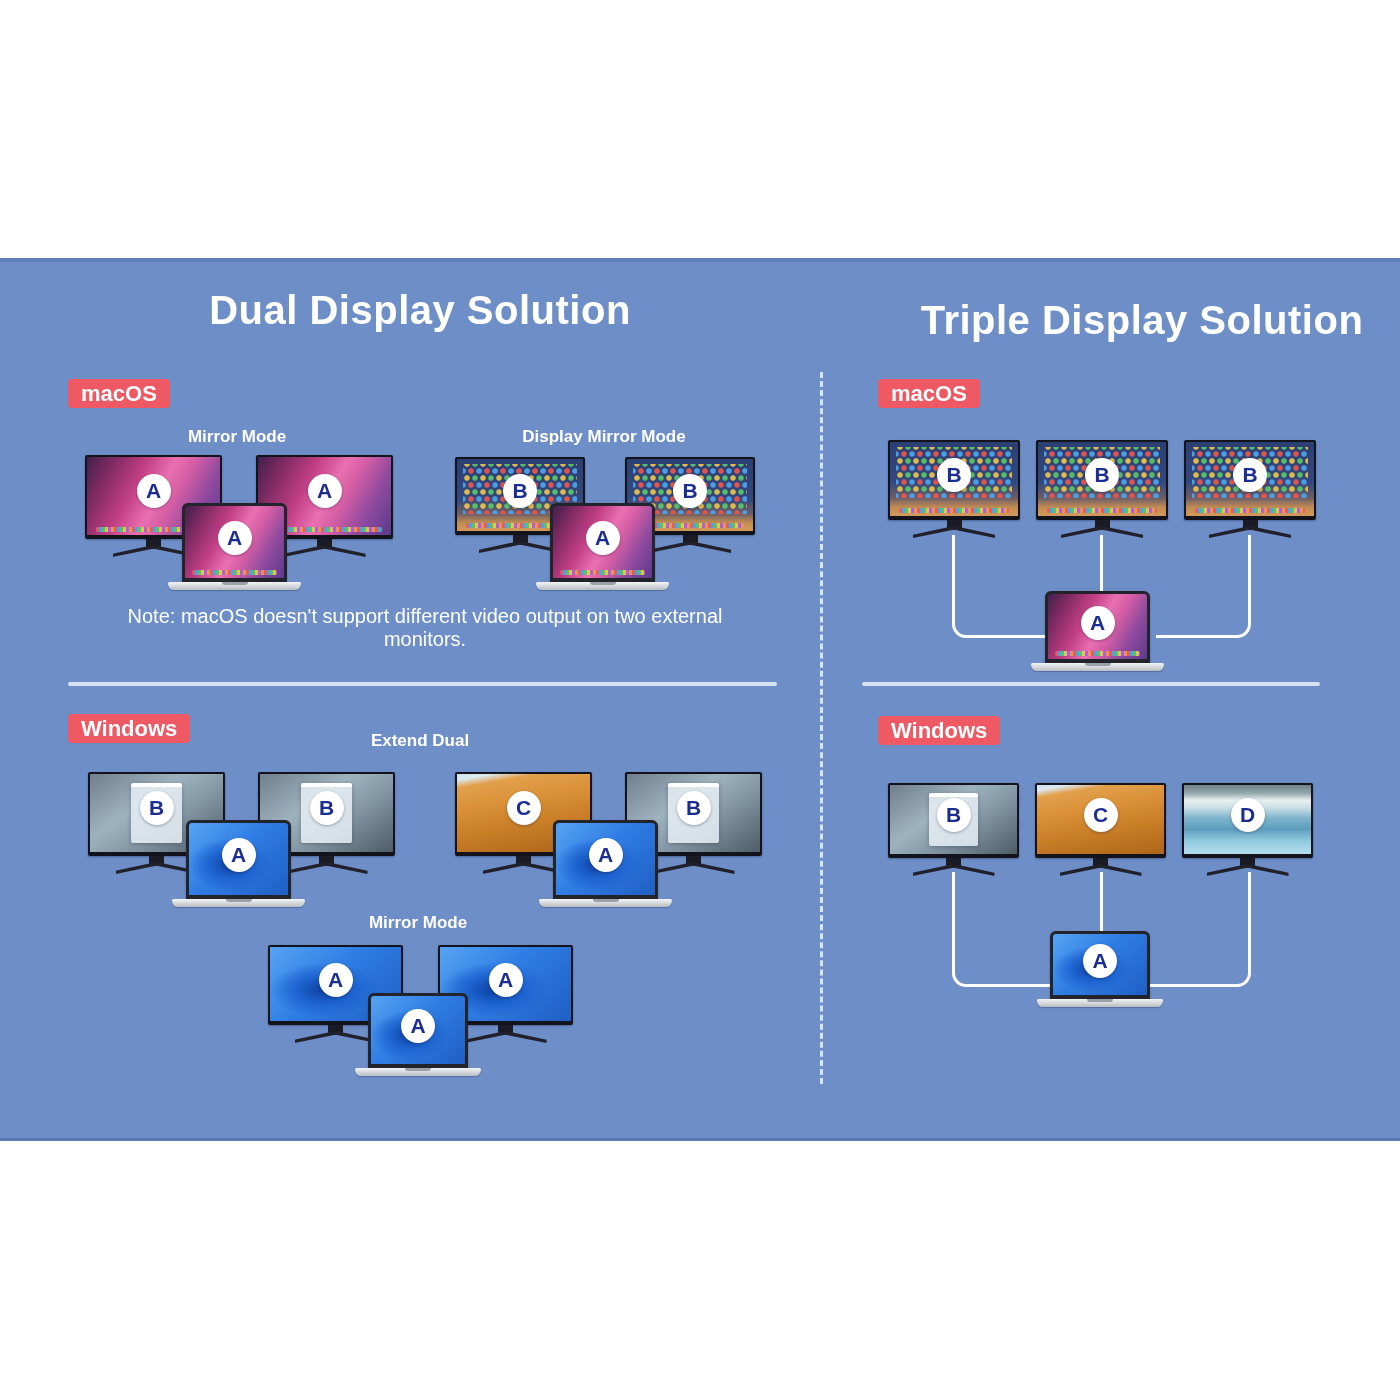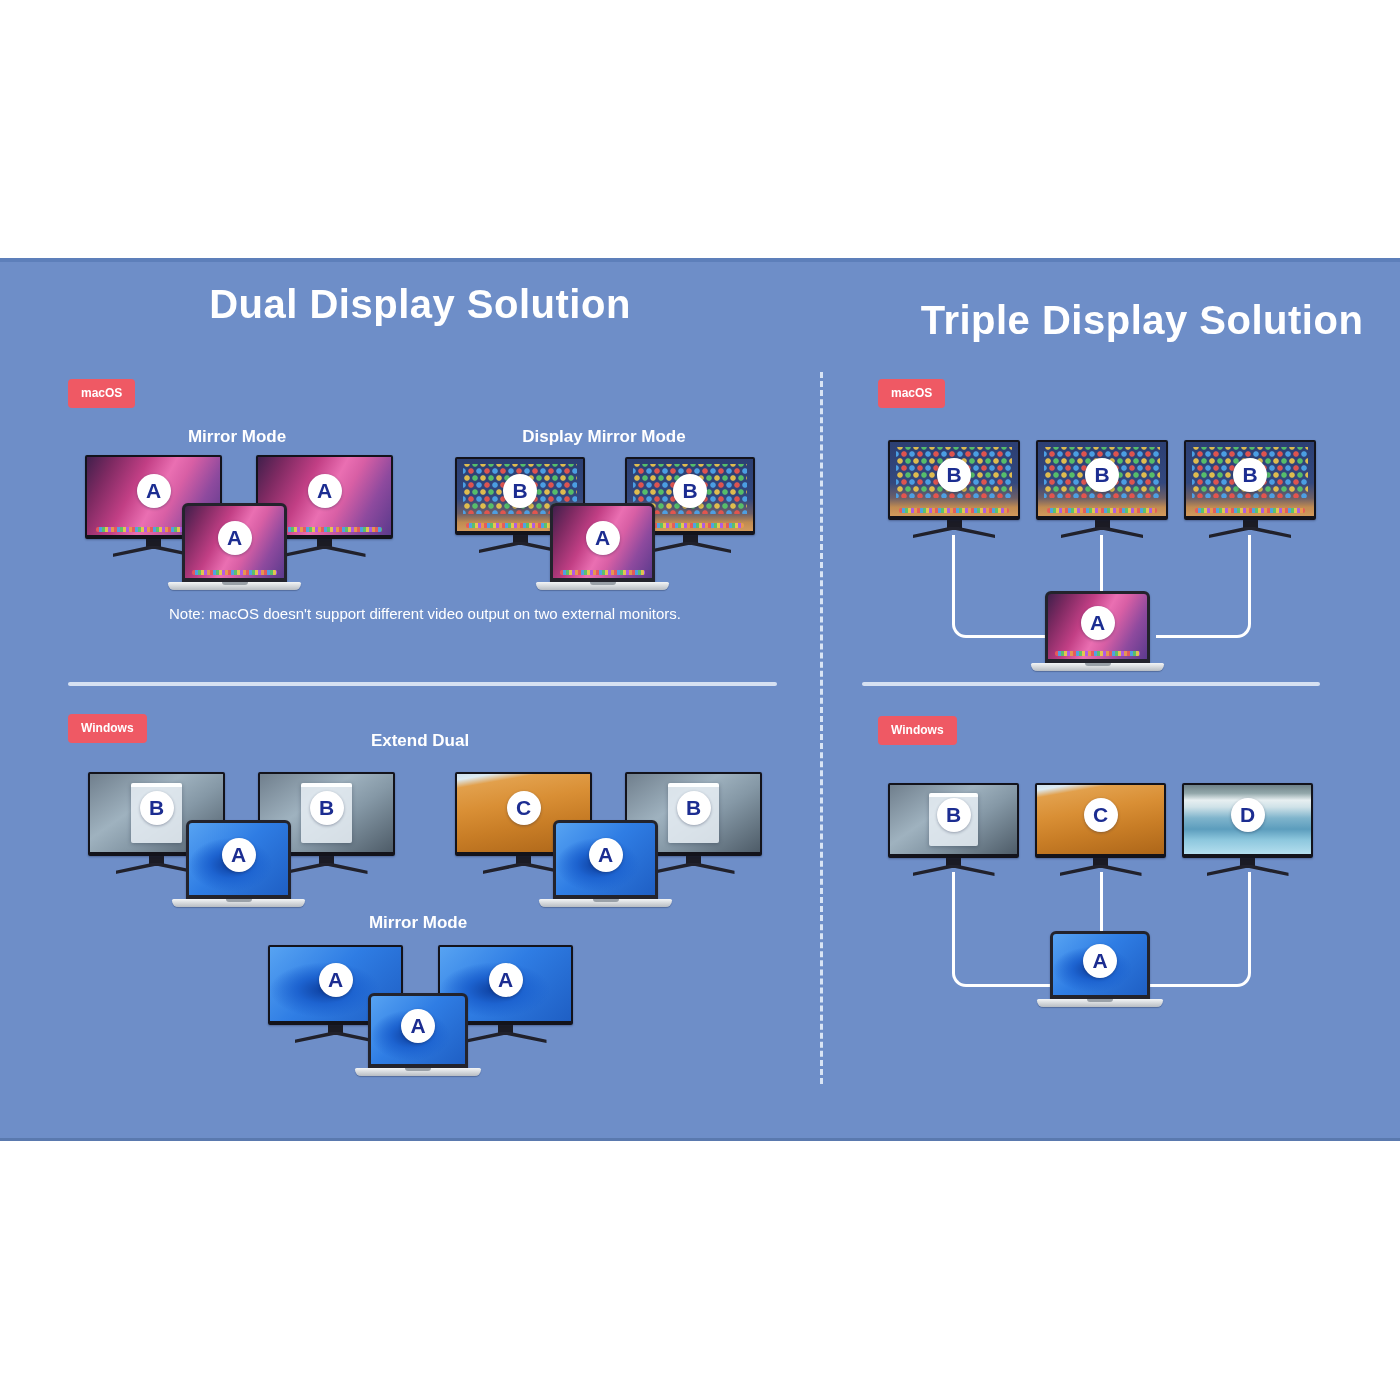--- a/index.html
+++ b/index.html
@@ -4,25 +4,25 @@
 <style>
   html,body{margin:0;padding:0;background:#ffffff;}
   body{width:1400px;height:1400px;position:relative;overflow:hidden;
        font-family:"Liberation Sans", sans-serif;}
 
   .panel{position:absolute;left:0;top:258px;width:1400px;height:883px;
          background:#6e8ec8;border-top:4px solid #5d7fba;border-bottom:3px solid #5a79ae;box-sizing:border-box;}
 
   .title{position:absolute;color:#ffffff;font-size:40px;font-weight:700;
          letter-spacing:.5px;text-align:center;white-space:nowrap;}
-  .os-badge{position:absolute;background:#ef5964;color:#ffffff;font-size:12px;
+  .os-badge{position:absolute;background:#ef5964;color:#ffffff;font-size:22px;
             font-weight:700;padding:4px 13px;border-radius:4px;line-height:21px;}
   .mode-label{position:absolute;color:#ffffff;font-size:17px;font-weight:700;
               text-align:center;white-space:nowrap;}
-  .note{position:absolute;color:#ffffff;font-size:15px;text-align:center;}
+  .note{position:absolute;color:#ffffff;font-size:20px;text-align:center;}
   .h-divider{position:absolute;height:4px;background:rgba(233,240,249,.85);border-radius:2px;}
   .v-dashed{position:absolute;width:0;border-left:3px dashed rgba(228,237,248,.9);}
 
   
   .monitor{position:absolute;z-index:2;}
   .screen{position:relative;box-sizing:border-box;width:100%;height:100%;
           border:2px solid #13131b;border-bottom-width:4px;border-radius:2px;overflow:hidden;
           box-shadow:0 1px 2px rgba(20,30,60,.35);}
   .neck{width:15px;height:8px;background:#1b1b24;margin:0 auto;}
   .legs{width:82px;height:11px;margin:-1px auto 0;background:#21212b;
@@ -77,21 +77,21 @@
   .cable{position:absolute;z-index:1;}
   .cable.left-bend{border-left:3px solid #fff;border-bottom:3px solid #fff;border-bottom-left-radius:14px;}
   .cable.right-bend{border-right:3px solid #fff;border-bottom:3px solid #fff;border-bottom-right-radius:14px;}
   .cable.straight{border-left:3px solid #fff;}
 </style>
 </head>
 <body>
 
 <div class="panel"></div>
 
-<div class="title" style="left:70px;top:282px;width:700px;">Dual Display Solution</div>
+<div class="title" style="left:70px;top:288px;width:700px;">Dual Display Solution</div>
 <div class="title" style="left:892px;top:298px;width:500px;">Triple Display Solution</div>
 
 <div class="v-dashed" style="left:820px;top:372px;height:712px;"></div>
 <div class="h-divider" style="left:68px;top:682px;width:709px;"></div>
 <div class="h-divider" style="left:862px;top:682px;width:458px;"></div>
 
 <div class="os-badge" style="left:68px;top:379px;">macOS</div>
 
 <div class="mode-label" style="left:137px;top:427px;width:200px;">Mirror Mode</div>
 <div class="mode-label" style="left:479px;top:427px;width:250px;">Display Mirror Mode</div>

